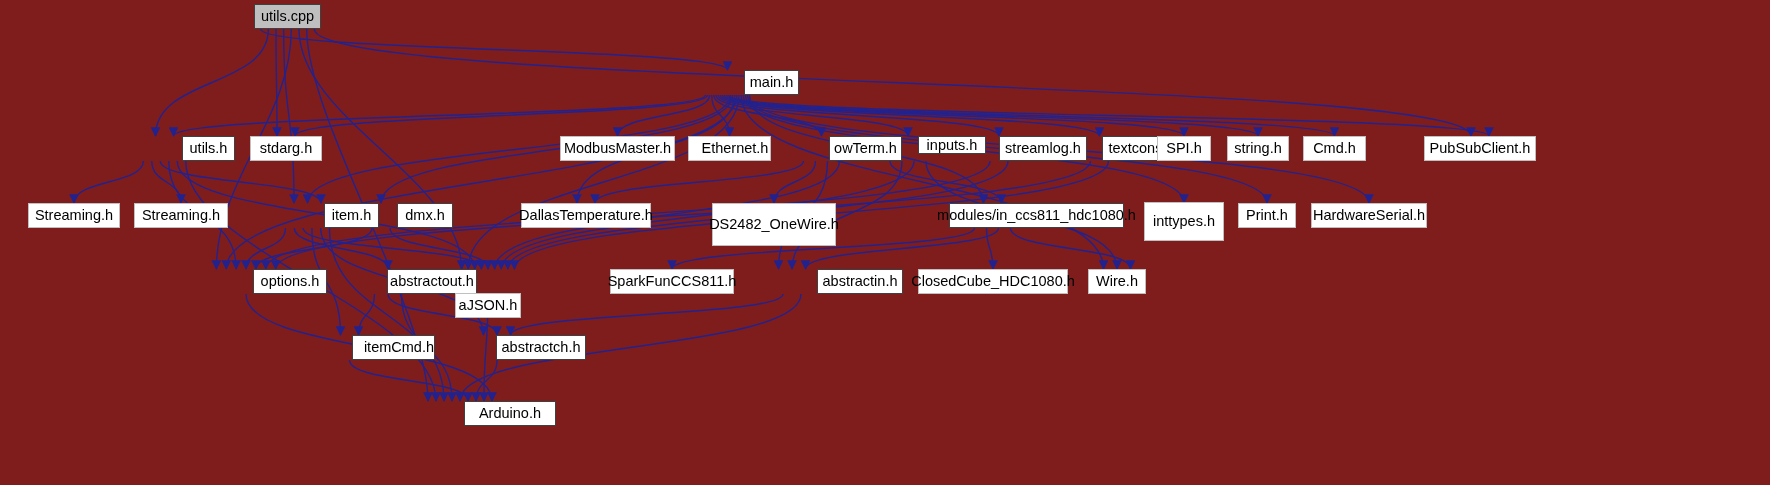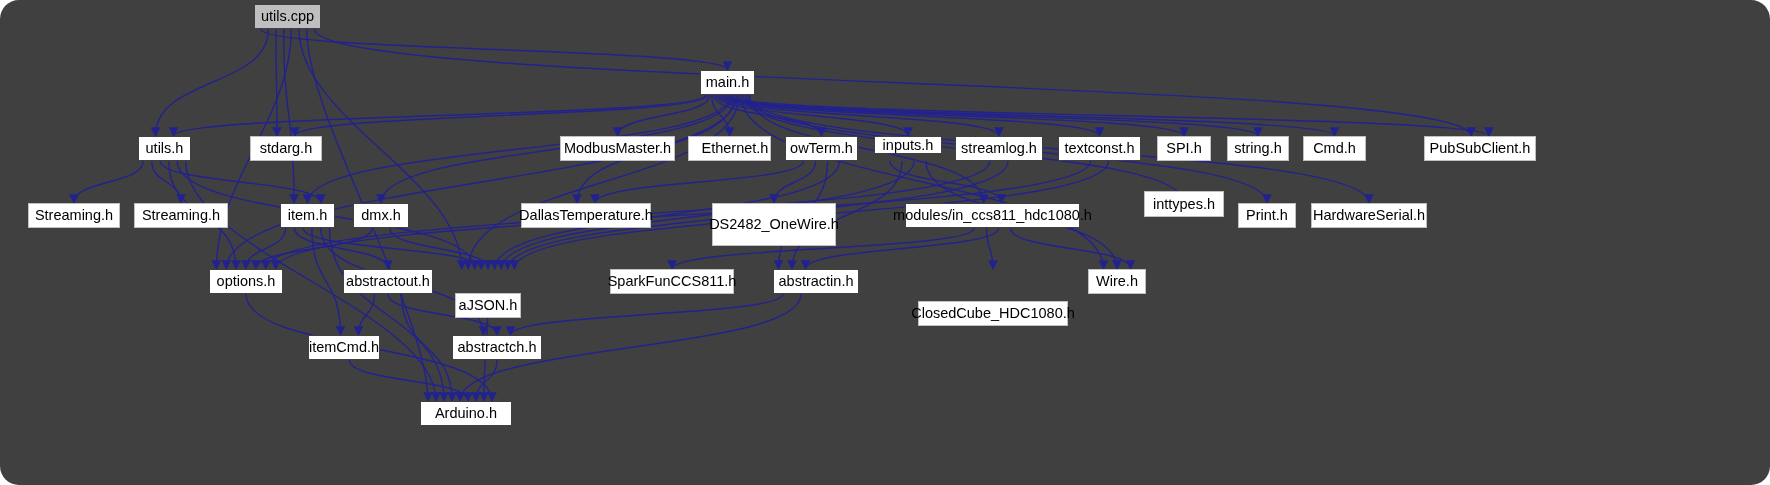--- a/index.html
+++ b/index.html
@@ -1,22 +1,22 @@
 <!DOCTYPE html>
 <html><head>
 <meta charset="utf-8">
 <style>
   html,body{margin:0;padding:0;background:#ffffff;}
   body{font-family:"Liberation Sans",sans-serif;}
-  #graph{position:relative;width:1770px;height:485px;background:#404040;overflow:hidden;border-radius:19px;}
+  #graph{position:relative;width:1770px;height:485px;background:#7f1d1d;overflow:hidden;}
   #edges{position:absolute;left:0;top:0;width:1770px;height:485px;}
   .node{position:absolute;box-sizing:border-box;display:flex;align-items:center;justify-content:center;
         background:#ffffff;color:#000000;font-size:14.5px;line-height:1;white-space:nowrap;z-index:5;}
   .node.plain{border:1px solid #c0c0c0;}
-  .node.strong{border:1.6px solid #404040;}
+  .node.strong{border:1.6px solid #404040;margin-left:44px;}
   .node.root{border:1.6px solid #404040;background:#bfbfbf;}
 </style>
 </head>
 <body>
 
 <div id="graph">
   <svg id="edges" viewBox="0 0 1770 485" xmlns="http://www.w3.org/2000/svg">
     <defs>
       <marker id="ah" viewBox="0 0 10 10" refX="9" refY="5" markerWidth="7" markerHeight="7" orient="auto-start-reverse">
         <path d="M 0 0 L 10 5 L 0 10 z" fill="#22228f"></path>
@@ -151,21 +151,21 @@
       </div>
       <div class="node plain" style="left: 521px; top: 203px; width: 130px; height: 25px;">
         <span>DallasTemperature.h</span>
       </div>
       <div class="node plain" style="left: 712px; top: 203px; width: 124px; height: 43px;">
         <span>DS2482_OneWire.h</span>
       </div>
       <div class="node strong" style="left: 905px; top: 203px; width: 175px; height: 25px;">
         <span>modules/in_ccs811_hdc1080.h</span>
       </div>
-      <div class="node plain" style="left: 1144px; top: 191px; width: 80px; height: 26px; align-items: center;">
+      <div class="node plain" style="left: 1144px; top: 202px; width: 80px; height: 39px; align-items: center;">
         <span>inttypes.h</span>
       </div>
       <div class="node plain" style="left: 1238px; top: 203px; width: 58px; height: 25px;">
         <span>Print.h</span>
       </div>
       <div class="node plain" style="left: 1311px; top: 203px; width: 116px; height: 25px;">
         <span>HardwareSerial.h</span>
       </div>
       <div class="node strong" style="left: 209px; top: 269px; width: 74px; height: 25px;">
         <span>options.h</span>
@@ -175,27 +175,27 @@
       </div>
       <div class="node plain" style="left: 455px; top: 269px; width: 66px; height: 25px; margin-top: 24px;">
         <span>aJSON.h</span>
       </div>
       <div class="node plain" style="left: 610px; top: 269px; width: 124px; height: 25px;">
         <span>SparkFunCCS811.h</span>
       </div>
       <div class="node strong" style="left: 773px; top: 269px; width: 86px; height: 25px;">
         <span>abstractin.h</span>
       </div>
-      <div class="node plain" style="left: 918px; top: 269px; width: 150px; height: 25px; margin-top: 32px;">
+      <div class="node plain" style="left: 918px; top: 269px; width: 150px; height: 25px;">
         <span>ClosedCube_HDC1080.h</span>
       </div>
       <div class="node plain" style="left: 1088px; top: 269px; width: 58px; height: 25px;">
         <span>Wire.h</span>
       </div>
-      <div class="node strong" style="left: 308px; top: 335px; width: 72px; height: 25px;">
+      <div class="node strong" style="left: 308px; top: 335px; width: 83px; height: 25px; justify-content: flex-end;">
         <span>itemCmd.h</span>
       </div>
       <div class="node strong" style="left: 452px; top: 335px; width: 90px; height: 25px;">
         <span>abstractch.h</span>
       </div>
       <div class="node strong" style="left: 420px; top: 401px; width: 92px; height: 25px;">
         <span>Arduino.h</span>
       </div>
     </div>
 </div>

